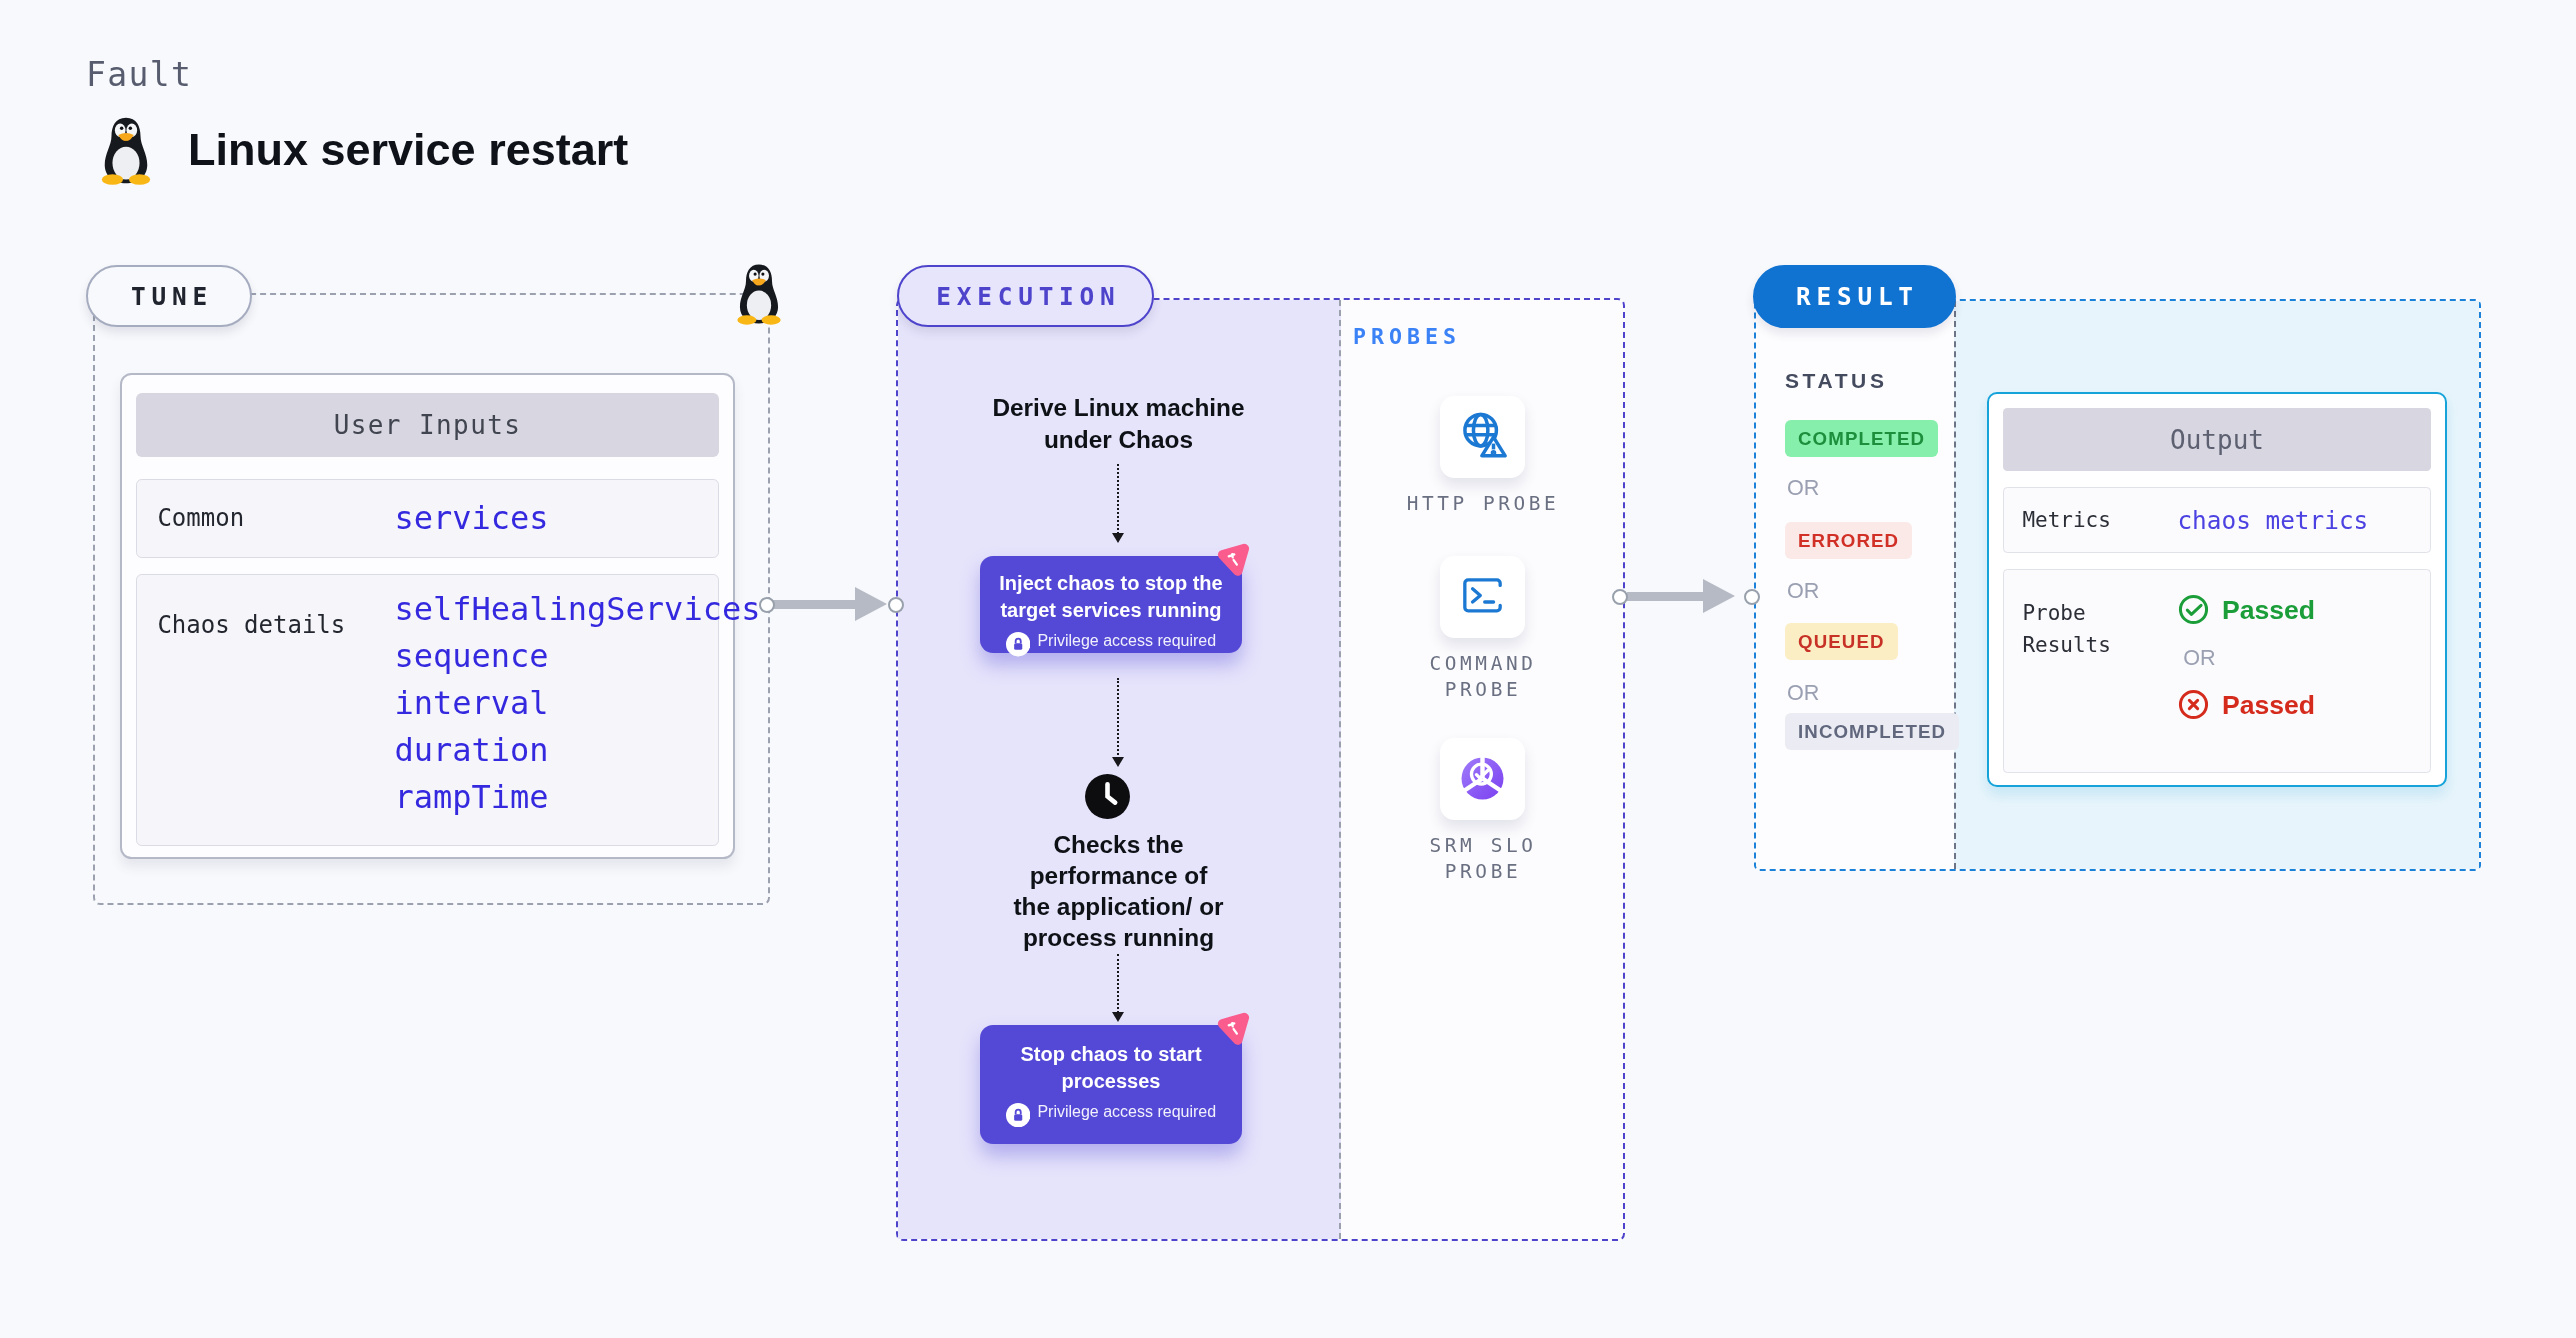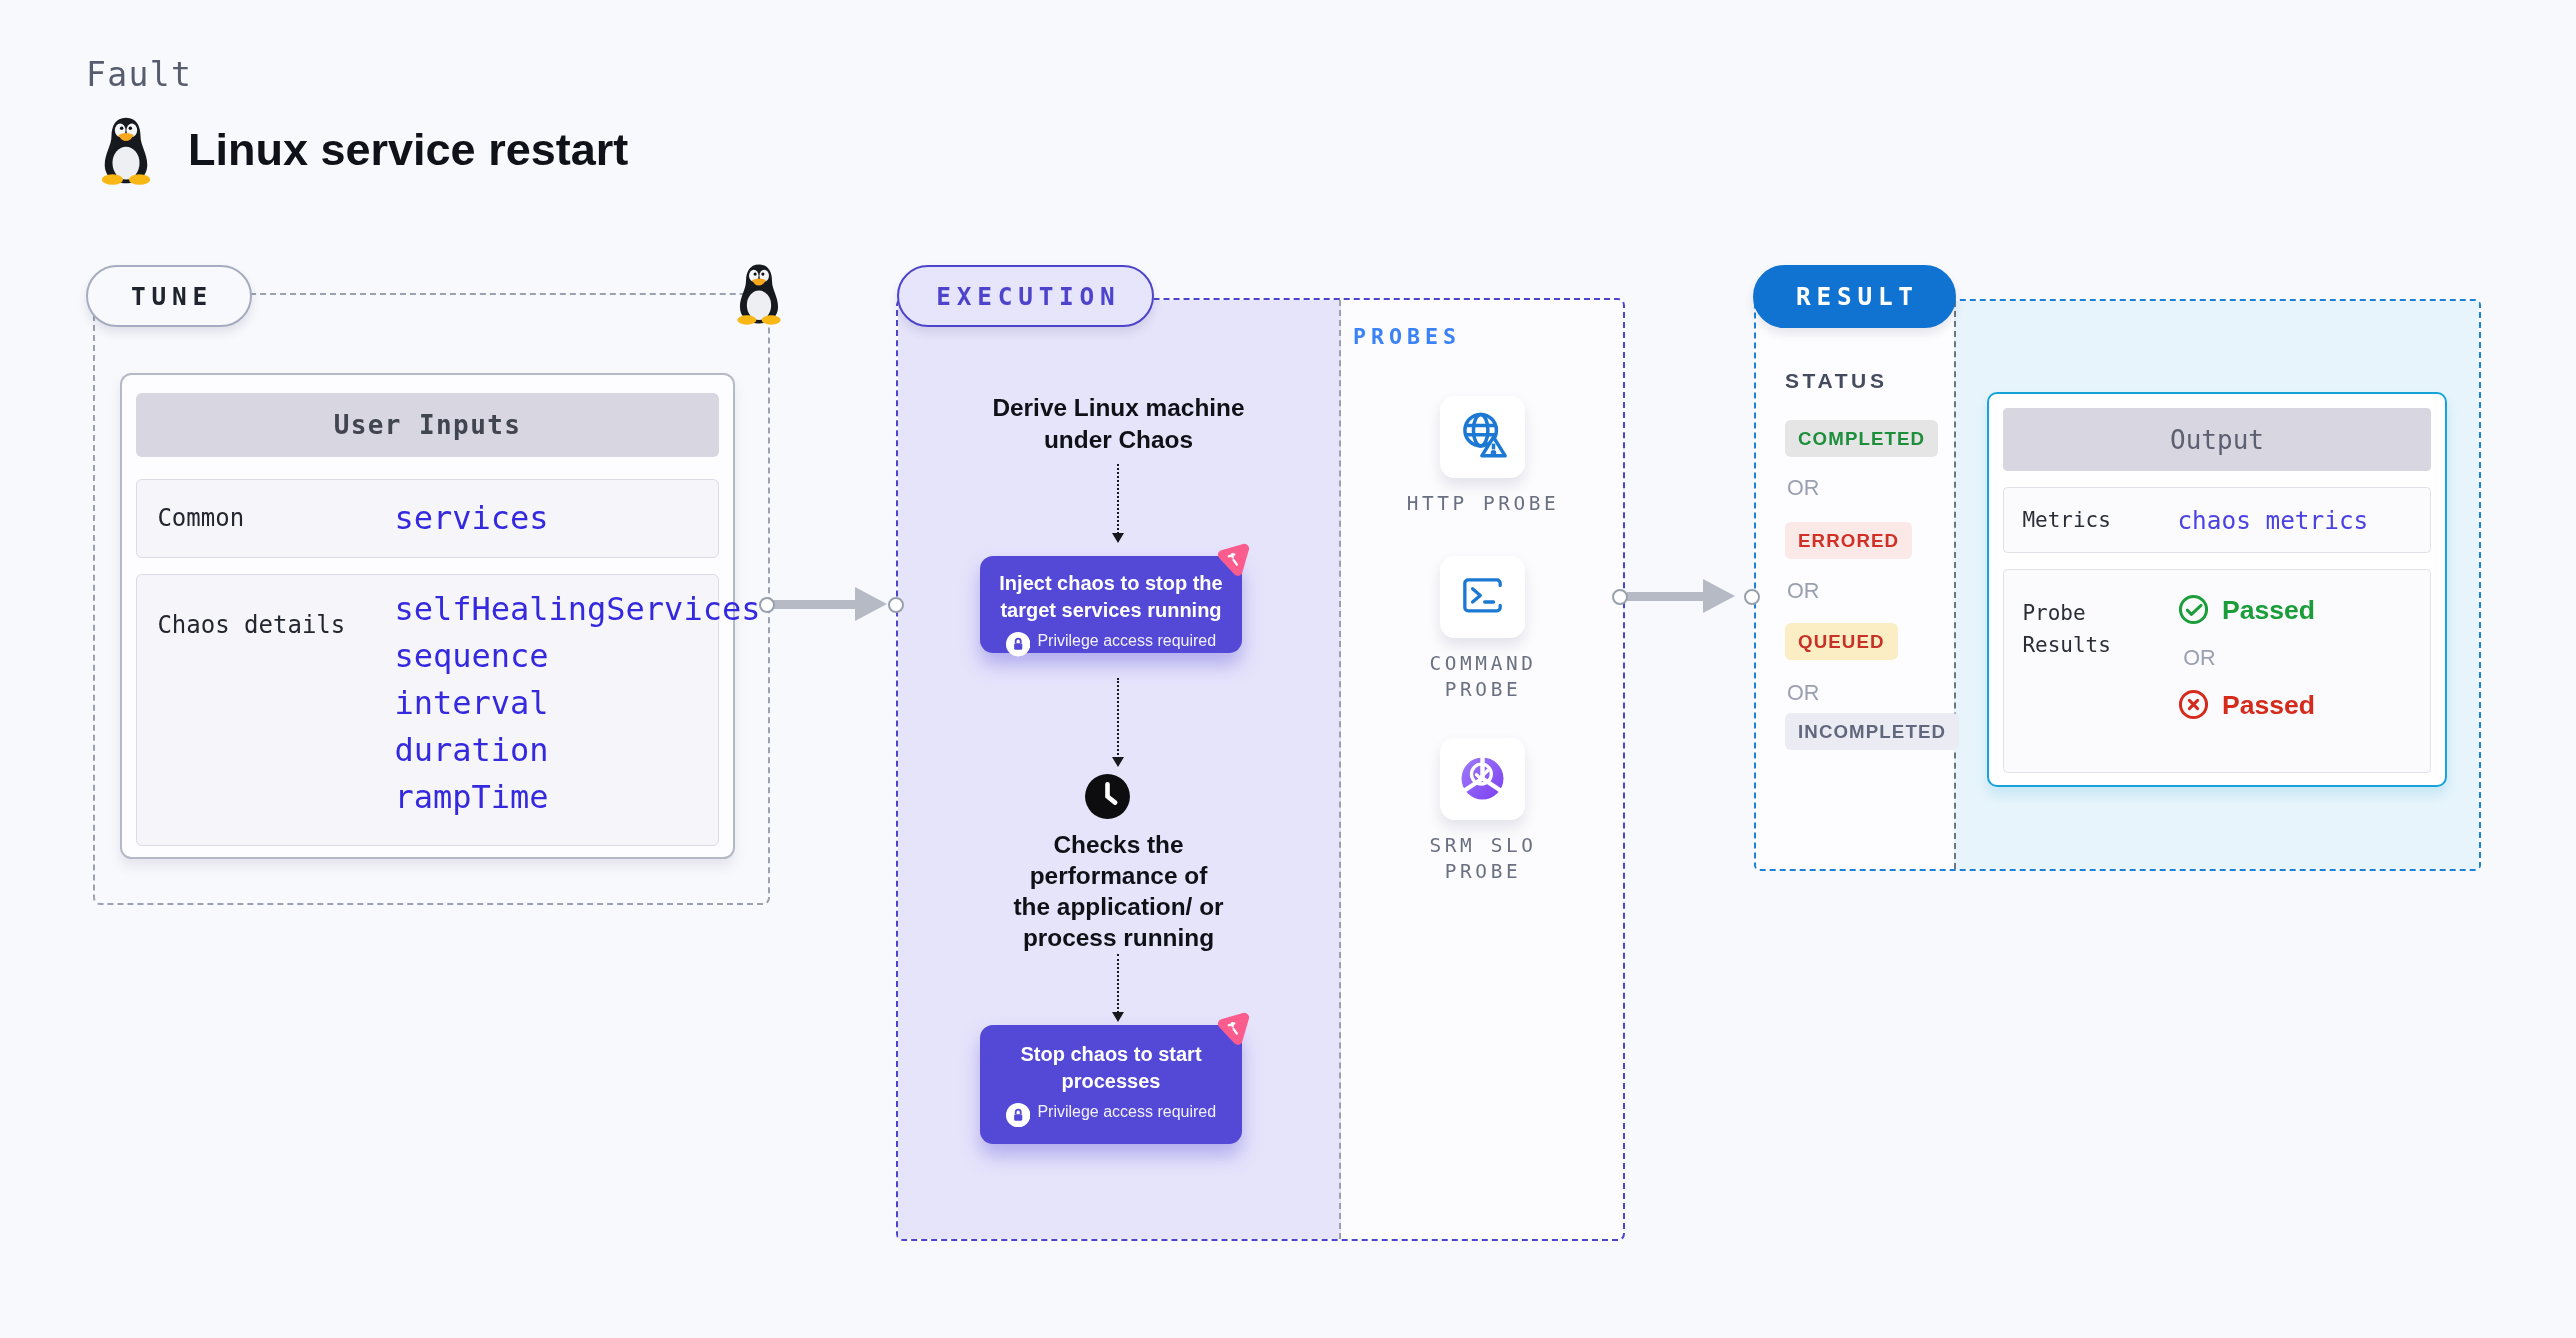--- a/index.html
+++ b/index.html
@@ -40,21 +40,21 @@
     border:2.2px dashed #1c82d9; border-radius:5.8px; background:#fdfdff; }
   .result-cyan { left:198px; top:0; right:0; height:100%;
     background:#e7f4fb; border-left:2.2px dashed #6d7486; }
 
   
   .ui-card { left:120px; top:373px; width:615px; height:486px; background:#fdfdff;
     border:2.2px solid #b5b9c7; border-radius:11.5px;
     box-shadow:0 7.2px 11.5px rgba(70,70,110,0.10); box-sizing:border-box; z-index:2; }
   .ui-header { margin:18px 14.4px 0 14.4px; height:64px; background:#d8d6e1; border-radius:5.8px;
     display:flex; align-items:center; justify-content:center;
-    font-size:26px; color:#40454f; letter-spacing:1.4px;font-weight:bold; }
+    font-size:26px; color:#40454f; letter-spacing:1.4px; }
   .ui-row { margin:0 14.4px; background:#f6f6fa; border:1.4px solid #dadbe4; border-radius:5.8px;
     display:flex; box-sizing:border-box; }
   .ui-row-1 { margin-top:21.6px; height:79px; align-items:center; }
   .ui-row-2 { margin-top:16px; height:272px; align-items:flex-start; }
   .ui-row-label { padding-left:20px; flex:0 0 237px; font-size:24px; color:#23262f; }
   .ui-row-2 .ui-row-label { padding-top:36px; }
   .ui-values { display:flex; flex-direction:column; }
   .ui-row-1 .ui-values { justify-content:center; }
   .ui-row-2 .ui-values { padding-top:11.5px; }
   .ui-value { font-size:32px; color:#3429df; line-height:47px;
@@ -94,21 +94,21 @@
     justify-content:center; }
   .probe-label { left:477px; width:216px; text-align:center; font-size:19.4px; letter-spacing:3.6px;
     line-height:26px; color:#6a7082;
     font-family:"DejaVu Sans Mono","Liberation Mono",monospace; }
 
   
   .status-heading { left:29px; top:68px; font-size:21px; font-weight:bold;
     letter-spacing:3.6px; color:#454b5f; }
   .status-pill { left:29px; display:inline-flex; align-items:center; border-radius:5.8px;
     padding:0 13px; height:37px; font-size:18.7px; font-weight:bold; letter-spacing:1.1px; }
-  .tone-green  { background:#e5e5e5; color:#1c8e3c; }
+  .tone-green  { background:#86efac; color:#1c8e3c; }
   .tone-red    { background:#fbe9e8; color:#d13026; }
   .tone-yellow { background:#fbeec4; color:#c73126; }
   .tone-gray   { background:#ebecf3; color:#61687e; }
   .or-sep { color:#9aa0b2; font-size:21.6px; }
   .status-or { left:31px; }
 
   
   .output-card { left:231px; top:91px; width:460px; height:395px; background:#ffffff;
     border:2.9px solid #16a3da; border-radius:10px; box-sizing:border-box; padding:14.4px;
     box-shadow:0 7.2px 11.5px rgba(22,163,218,0.15); }

